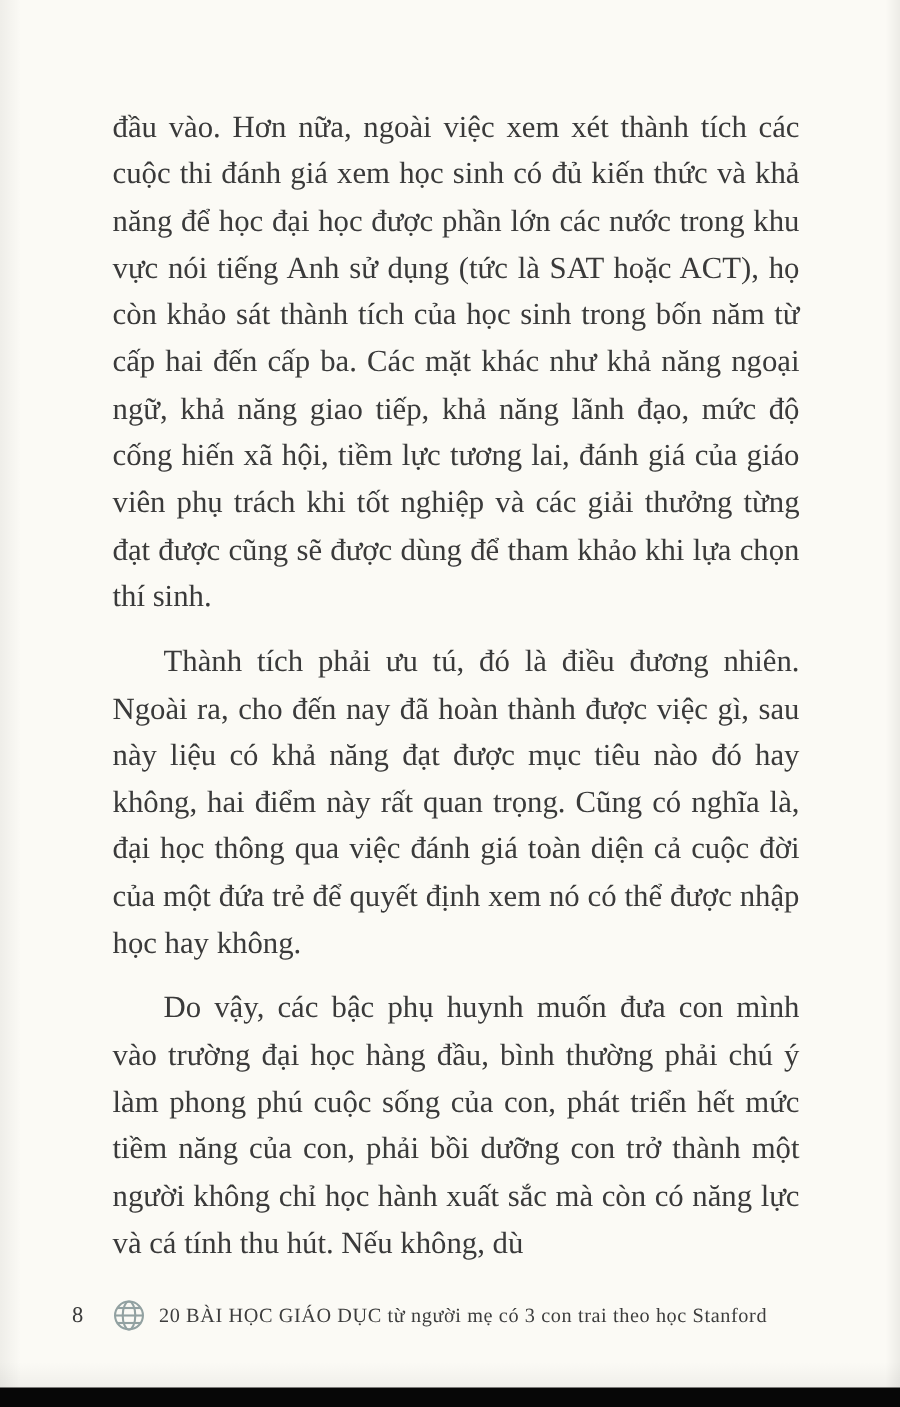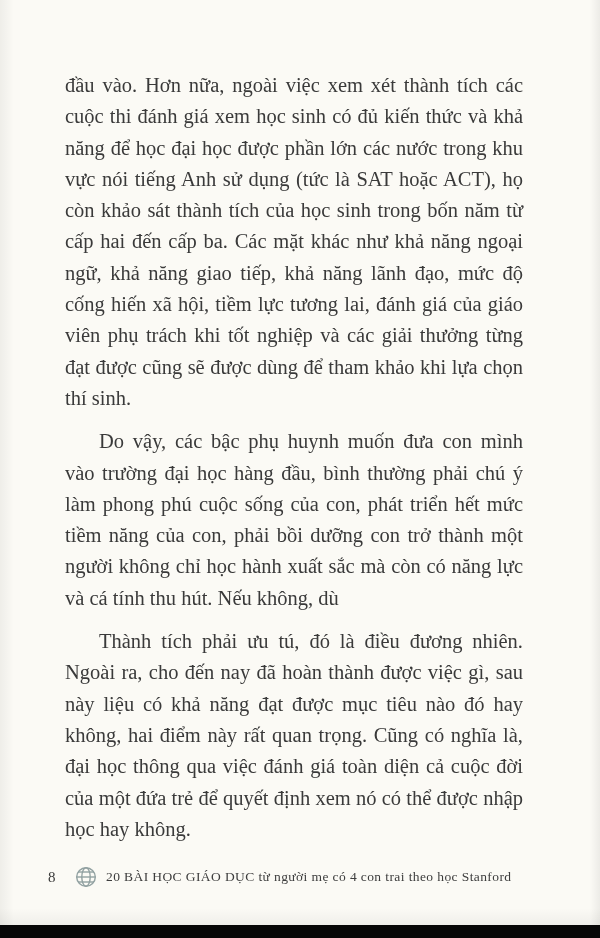--- a/index.html
+++ b/index.html
@@ -18,21 +18,21 @@
       position: absolute;
       inset: 0;
       background:
         linear-gradient(to right, rgba(0,0,0,0.05) 0, rgba(0,0,0,0) 14px),
         linear-gradient(to left, rgba(0,0,0,0.06) 0, rgba(0,0,0,0) 10px),
         linear-gradient(to top, rgba(0,0,0,0.08) 0, rgba(0,0,0,0) 30px),
         #fbfaf5;
     }
     .text-block {
       position: absolute;
-      left: 65px;
+      left: 75px;
       top: 70px;
       width: 458px;
       color: #3a3a3a;
       font-size: 20.5px;
       line-height: 31.3px;
       text-align: justify;
       text-justify: inter-word;
     }
     .text-block p {
       margin: 0 0 12px 0;
@@ -81,35 +81,35 @@
       background: #070707;
     }
   </style>
 </head>
 <body>
 
 <div class="scan-page">
 
   <div class="text-block">
     <p>đầu vào. Hơn nữa, ngoài việc xem xét thành tích các cuộc thi đánh giá xem học sinh có đủ kiến thức và khả năng để học đại học được phần lớn các nước trong khu vực nói tiếng Anh sử dụng (tức là SAT hoặc ACT), họ còn khảo sát thành tích của học sinh trong bốn năm từ cấp hai đến cấp ba. Các mặt khác như khả năng ngoại ngữ, khả năng giao tiếp, khả năng lãnh đạo, mức độ cống hiến xã hội, tiềm lực tương lai, đánh giá của giáo viên phụ trách khi tốt nghiệp và các giải thưởng từng đạt được cũng sẽ được dùng để tham khảo khi lựa chọn thí sinh.</p>
+    <p class="indent">Thành tích phải ưu tú, đó là điều đương nhiên. Ngoài ra, cho đến nay đã hoàn thành được việc gì, sau này liệu có khả năng đạt được mục tiêu nào đó hay không, hai điểm này rất quan trọng. Cũng có nghĩa là, đại học thông qua việc đánh giá toàn diện cả cuộc đời của một đứa trẻ để quyết định xem nó có thể được nhập học hay không.</p>
     <p class="indent">Do vậy, các bậc phụ huynh muốn đưa con mình vào trường đại học hàng đầu, bình thường phải chú ý làm phong phú cuộc sống của con, phát triển hết mức tiềm năng của con, phải bồi dưỡng con trở thành một người không chỉ học hành xuất sắc mà còn có năng lực và cá tính thu hút. Nếu không, dù</p>
-    <p class="indent">Thành tích phải ưu tú, đó là điều đương nhiên. Ngoài ra, cho đến nay đã hoàn thành được việc gì, sau này liệu có khả năng đạt được mục tiêu nào đó hay không, hai điểm này rất quan trọng. Cũng có nghĩa là, đại học thông qua việc đánh giá toàn diện cả cuộc đời của một đứa trẻ để quyết định xem nó có thể được nhập học hay không.</p>
   </div>
 
   <div class="footer">
     <span class="page-num">8</span>
     <span class="globe">
       <svg viewBox="0 0 24 24" width="24" height="24" fill="none" stroke="#6f8486" stroke-width="1.4">
         <circle cx="12" cy="12" r="9.3"></circle>
         <ellipse cx="12" cy="12" rx="4.2" ry="9.3"></ellipse>
         <path d="M2.7 12 L21.3 12"></path>
         <path d="M4 7 L20 7"></path>
         <path d="M4 17 L20 17"></path>
       </svg>
     </span>
     <span class="footer-title">
-      <span class="series">20 BÀI HỌC GIÁO DỤC</span><span> từ người mẹ có 4 con trai theo học Stanford</span>
+      <span class="series">20 BÀI HỌC GIÁO DỤC</span><span> từ người mẹ có 3 con trai theo học Stanford</span>
     </span>
   </div>
 
   <div class="bottom-bar"></div>
 
 </div>
 
 </body></html>

